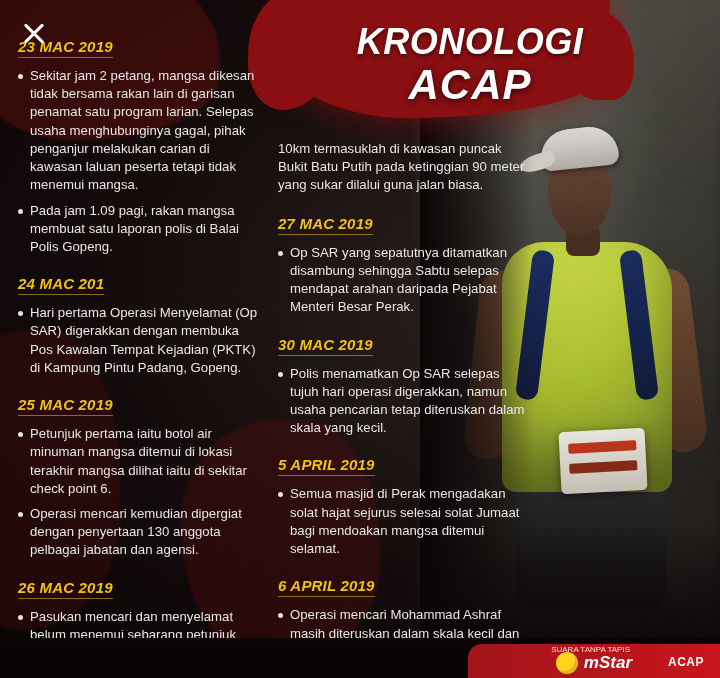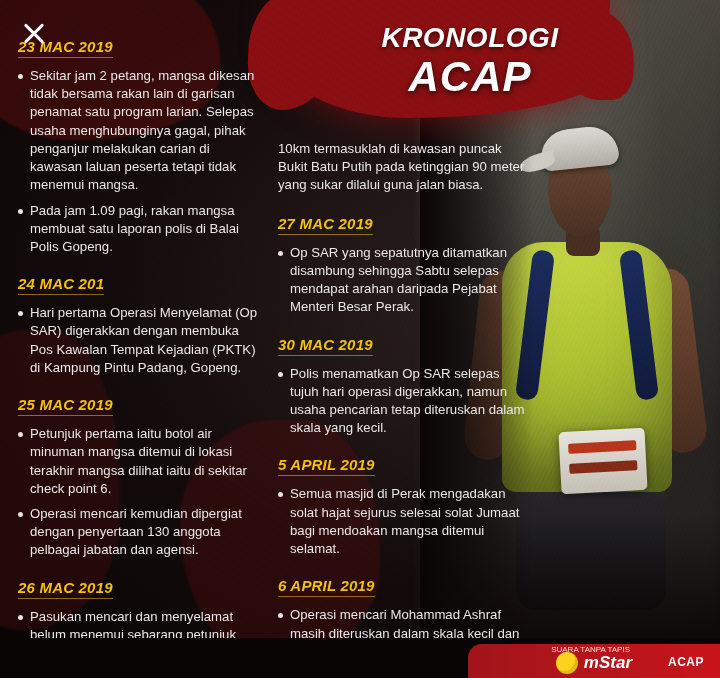--- a/index.html
+++ b/index.html
@@ -153,21 +153,21 @@
   }
   .title-wrap {
     position: absolute; left: 300px; top: 24px; width: 340px;
     text-align: center; z-index: 6;
   }
   .t1, .t2 {
     color:#fff; font-weight:bold; font-style: italic;
     letter-spacing:.5px; text-shadow: 0 2px 4px rgba(0,0,0,.6);
     line-height: 1.02;
   }
-  .t1 { font-size: 28px; }
+  .t1 { font-size: 36px; }
   .t2 { font-size: 26px; }
   .t-acap {
     font-size: 42px; font-weight: bold; font-style: italic;
     color:#fff; letter-spacing: 1px;
     text-shadow: 0 2px 6px rgba(0,0,0,.7);
   }
   .title-line2 { display:flex; align-items:baseline; justify-content:center; gap:10px; }
 
   
   .close-x {

